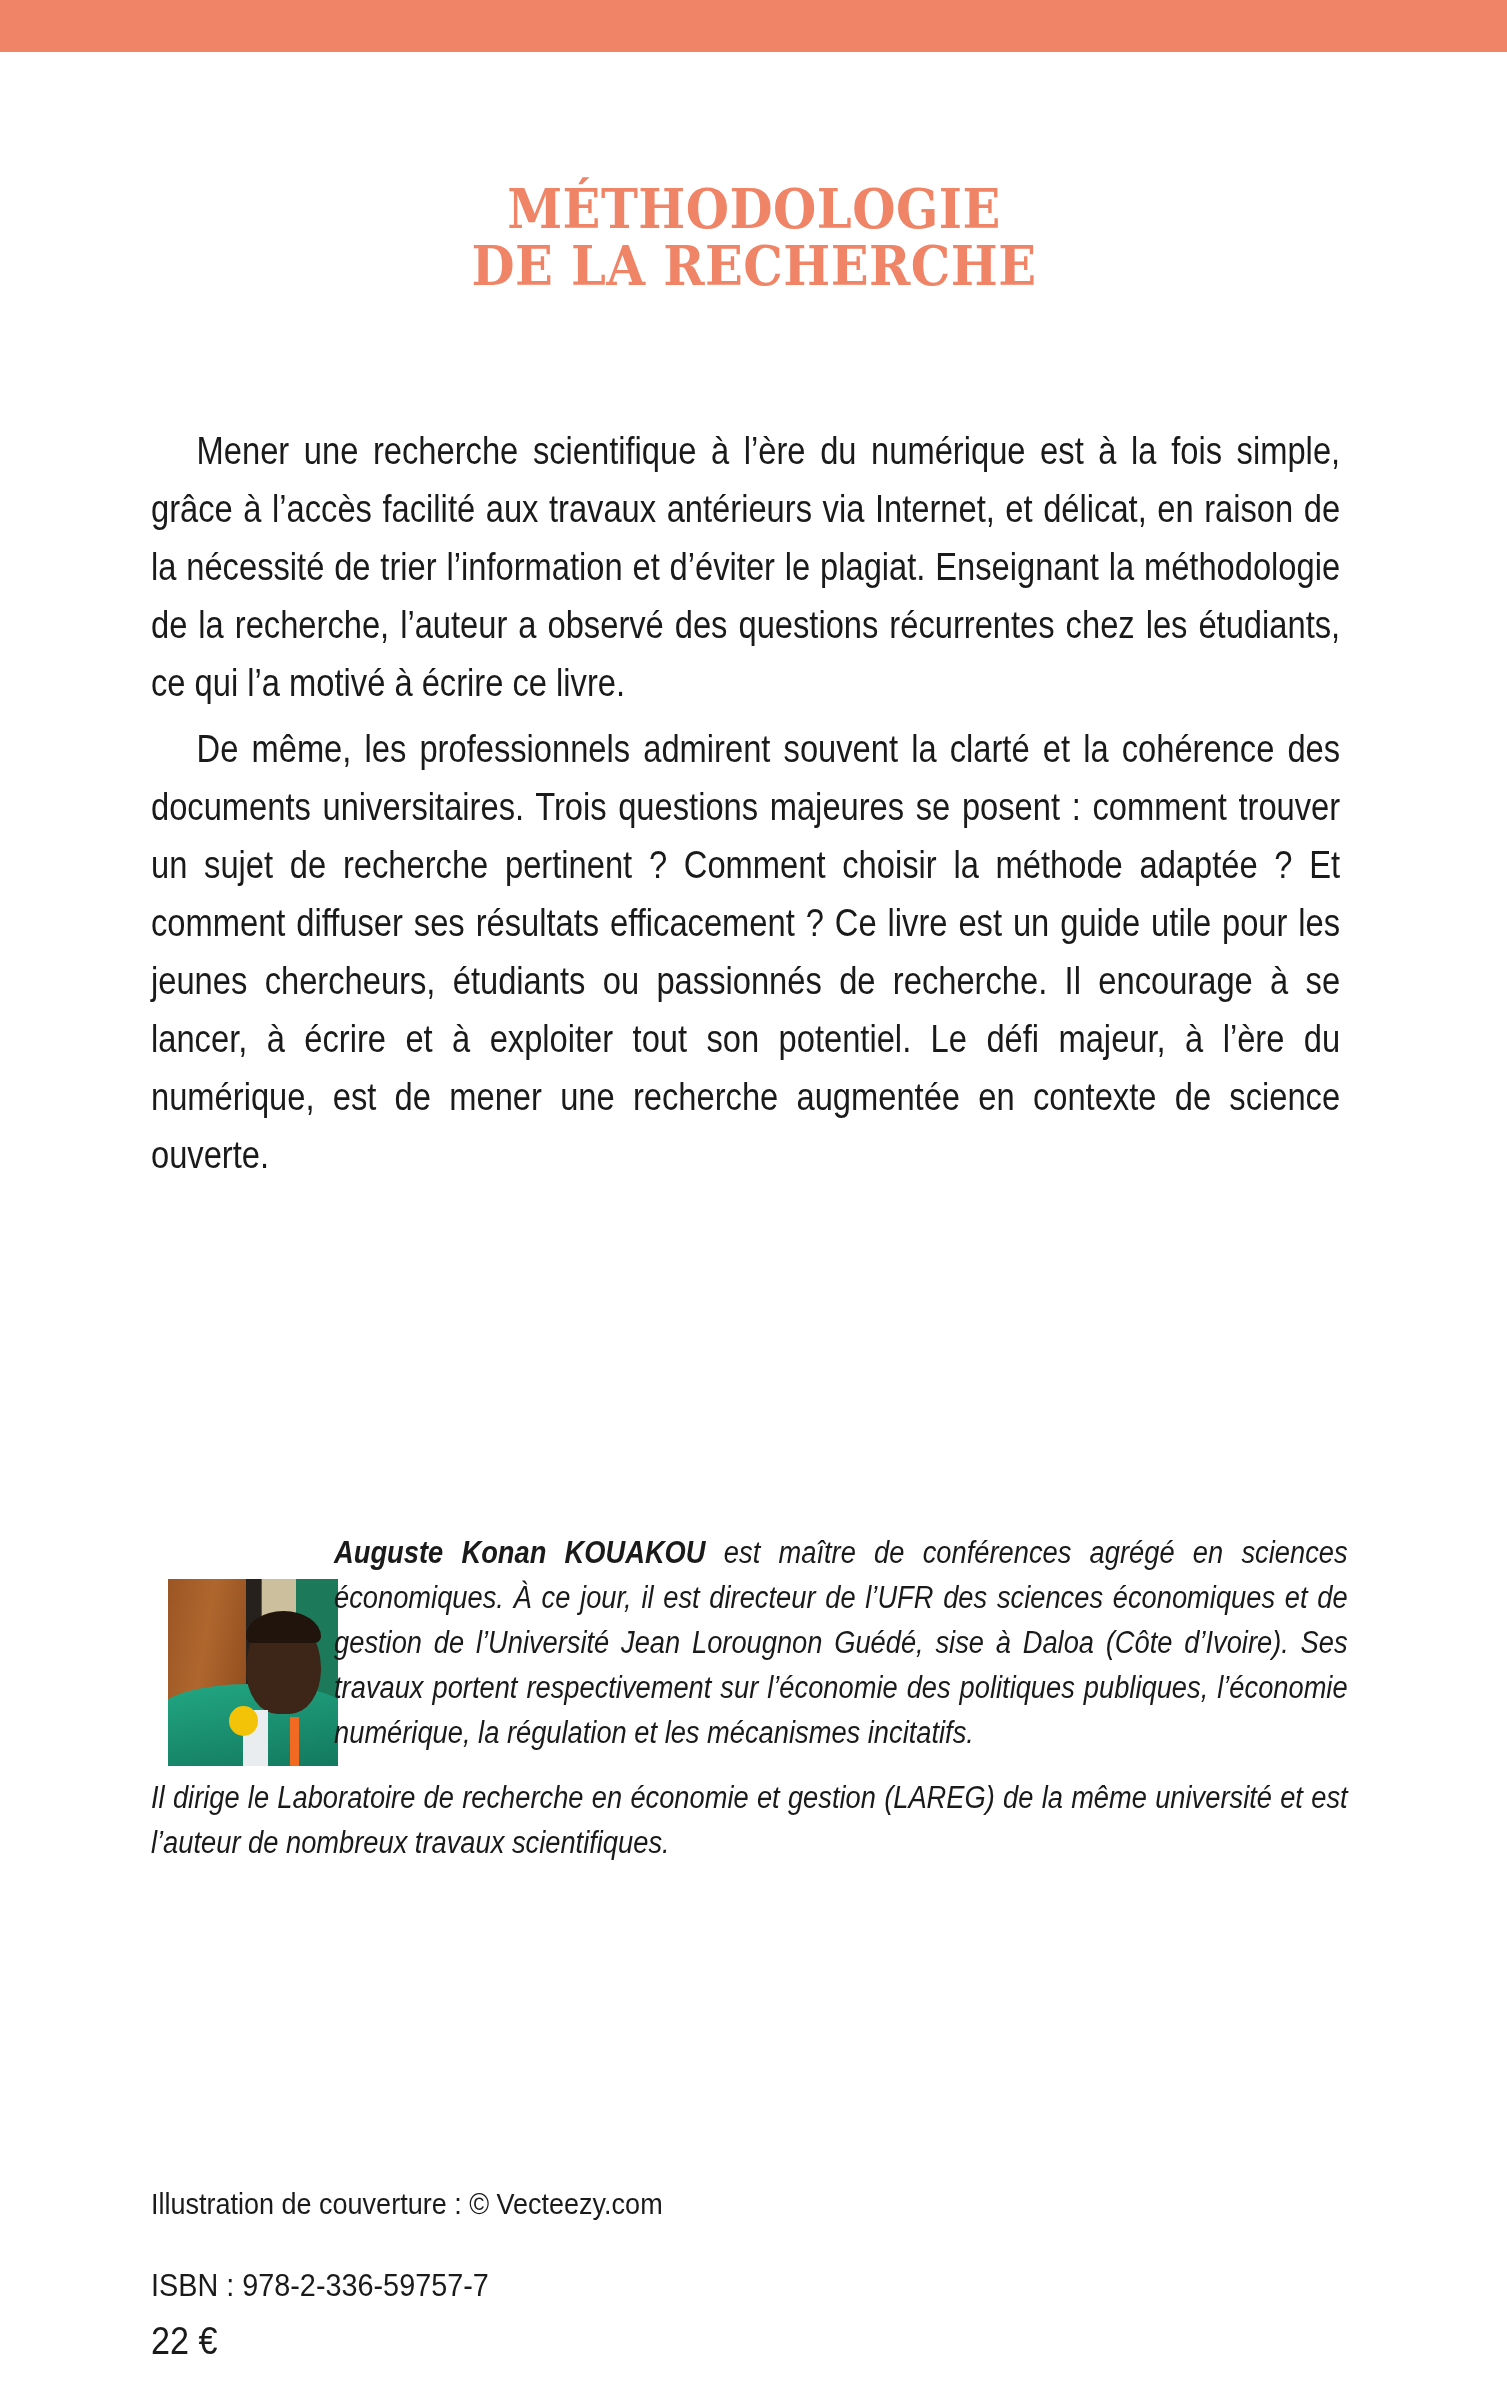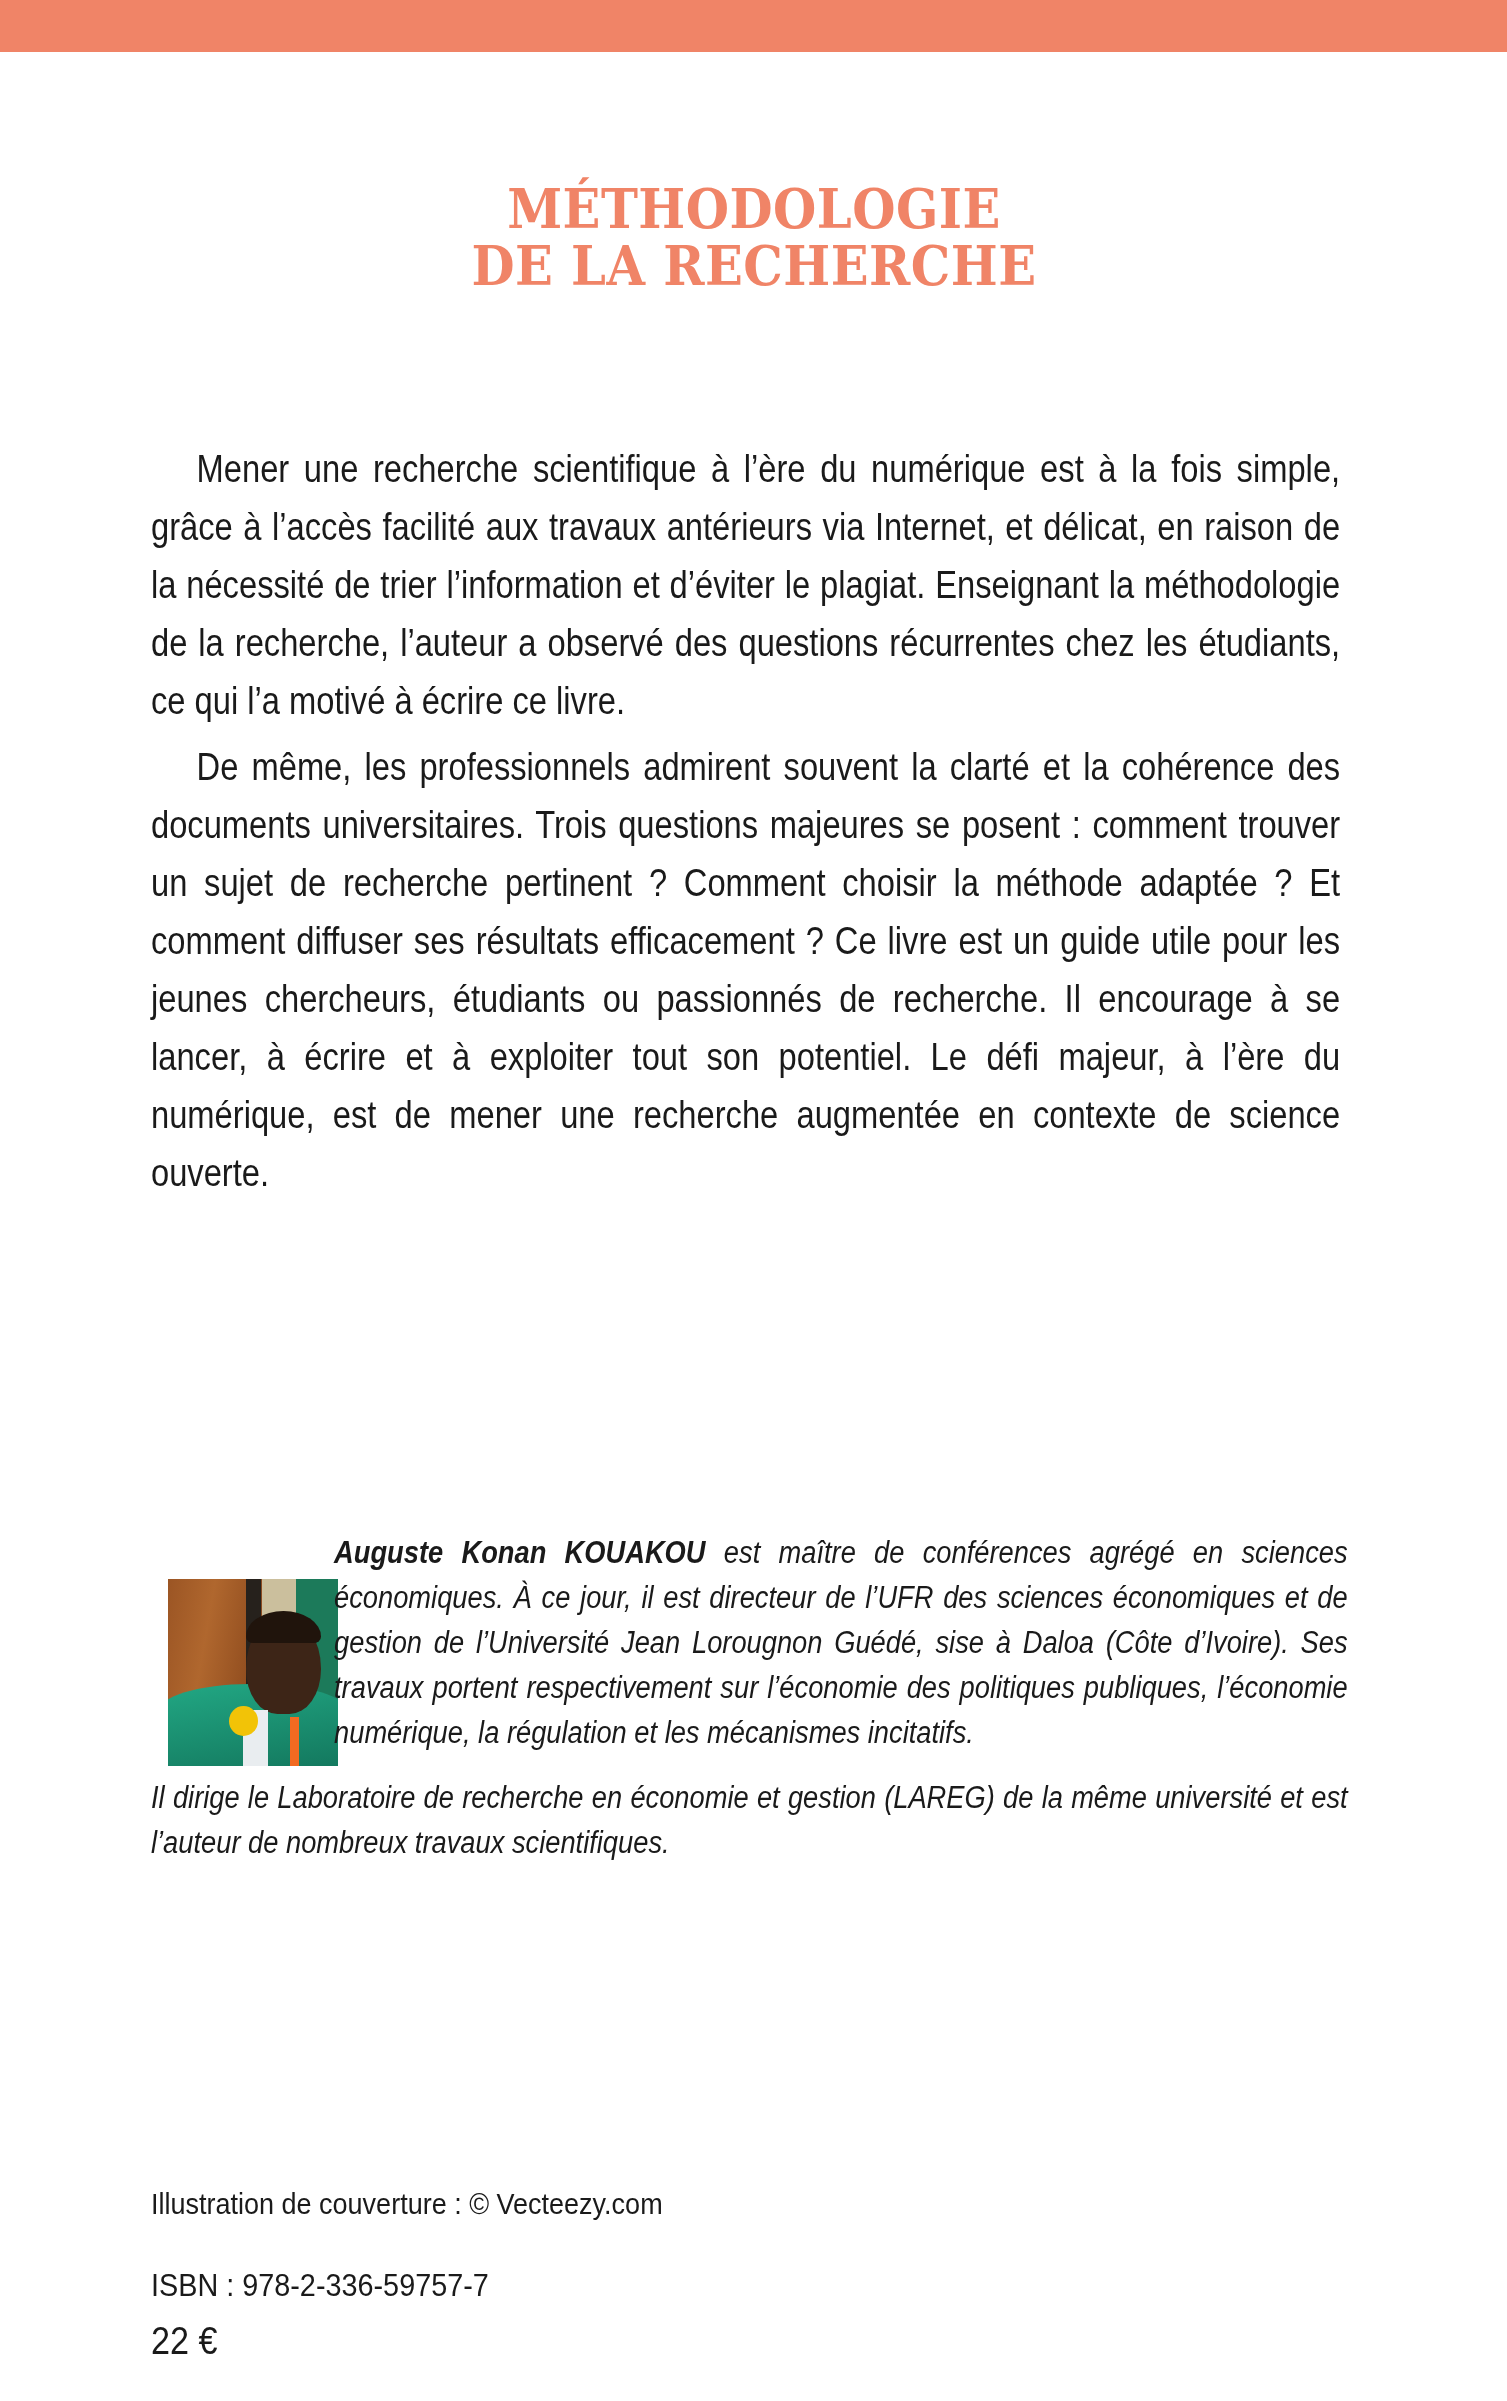--- a/index.html
+++ b/index.html
@@ -52,21 +52,21 @@
     letter-spacing: 0.5px;
     transform: scaleX(0.92);
     transform-origin: center;
     white-space: nowrap;
   }
 
   
   .body-copy {
     position: absolute;
     left: 151px;
-    top: 354px;
+    top: 336px;
     width: 1192px;
   }
   .body-copy p {
     margin: 0 0 0 0;
     text-align: justify;
     text-justify: inter-word;
     color: #1a1a1a;
     font-family: "Liberation Sans", sans-serif;
     font-size: 38px;
     line-height: 58px;

